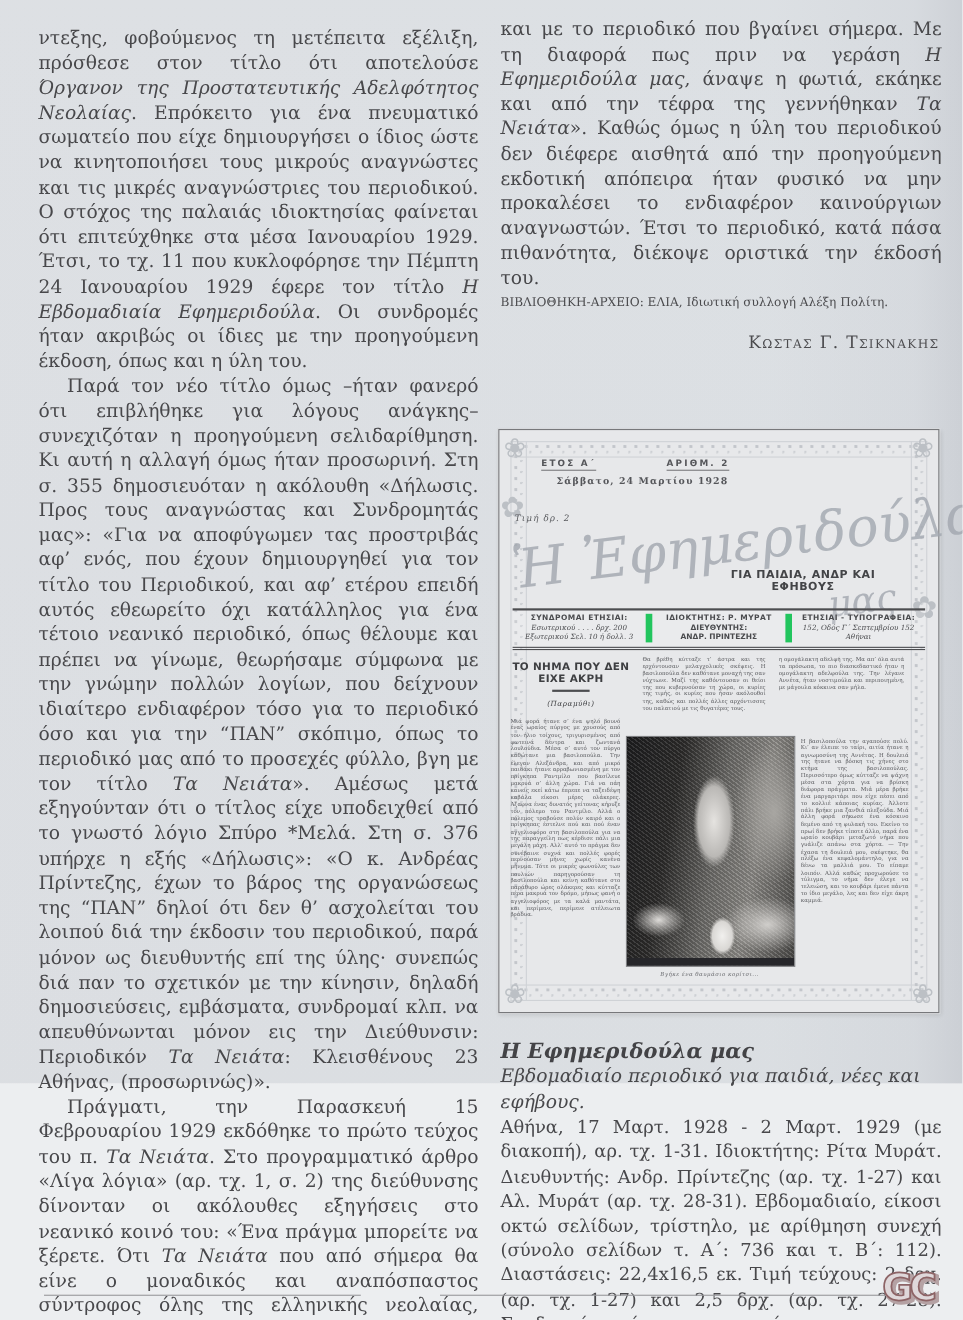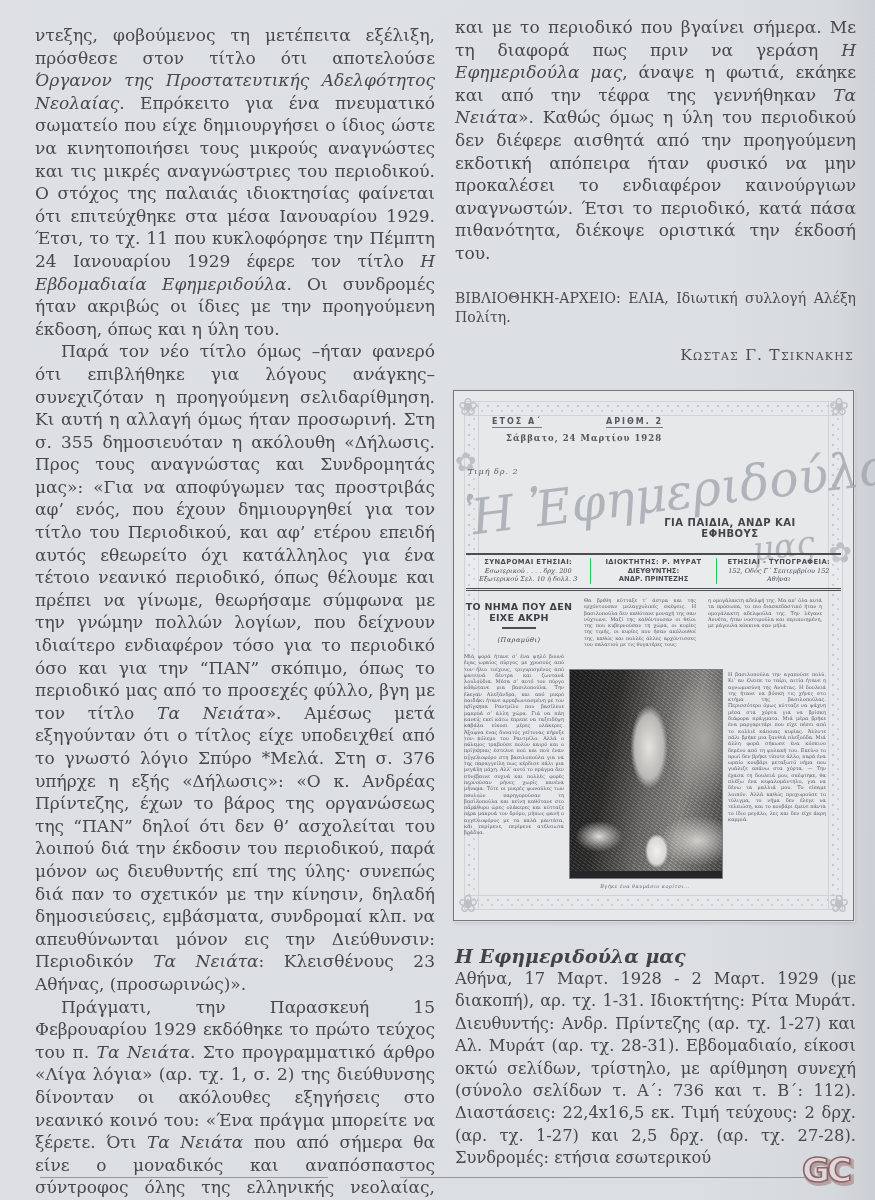--- a/index.html
+++ b/index.html
@@ -2,37 +2,37 @@
 <html lang="el"><head>
 <meta charset="utf-8">
 <style>
   html,body{margin:0;padding:0;}
   body{
     width:875px;height:1200px;overflow:hidden;
     font-family:"DejaVu Serif","Liberation Serif",serif;
     background:#eceef0;
   }
   .page{
-    position:relative;width:875px;height:1200px;
+    position:relative;width:875px;height:985px;
     background:linear-gradient(90deg,#edeef0 0%,#eceef0 80%,#e6e8eb 95%,#dcdee2 100%),
                linear-gradient(180deg,#eef0f2 0%,#eceef0 100%);
     background-blend-mode:multiply;
     color:#454548;
   }
   
   .col-left{position:absolute;left:35px;top:24px;width:400px;}
   .col-right{position:absolute;left:455px;top:0;width:401px;height:1200px;}
   .col-right .flow{padding-top:16px;}
   .body-p{
     margin:0;font-size:17px;line-height:22.6px;text-align:justify;
     color:#48484b;hyphens:auto;
   }
   .indent{text-indent:26px;}
   .seg-i{font-style:italic;}
-  .meta-p{margin:24px 0 0 0;font-size:14px;line-height:19.6px;text-align:justify;color:#4a4a4d;}
+  .meta-p{margin:0 0 0 0;font-size:11px;line-height:19.6px;text-align:justify;color:#4a4a4d;}
   .author{
     margin:18px 2px 0 0;text-align:right;font-variant:small-caps;
     font-size:15.5px;letter-spacing:1.2px;color:#4b4b4e;
   }
   
   .fx{
     position:absolute;left:-2px;top:390px;width:399px;height:529px;
     background:#e7e8ea;border:1px solid #77787b;
     box-shadow:0 0 0 1px #d8dadd, 1px 2px 4px rgba(0,0,0,.12);
   }
@@ -61,21 +61,21 @@
     font-family:"DejaVu Sans",sans-serif;color:#434447;
   }
   .fx-sub .l1{font-size:11.5px;font-weight:bold;letter-spacing:1.5px;}
   .fx-sub .l2{font-size:10px;font-weight:bold;letter-spacing:.5px;margin-top:4px;}
   .fx-infobox{
     position:absolute;left:12px;right:12px;top:162px;display:flex;
     border-top:2px solid #4c4d50;border-bottom:3px double #4c4d50;
     padding:3px 0 4px 0;background:rgba(255,255,255,.15);
   }
   .fx-infobox .ib-col{flex:1;padding:0 5px;text-align:center;}
-  .fx-infobox .ib-col + .ib-col{border-left:1px solid #22c55e;}
+  .fx-infobox .ib-col + .ib-col{border-left:6px solid #22c55e;}
   .ib-line{font-size:6.5px;line-height:8.5px;color:#4a4b4e;}
   .ib-head{font-weight:bold;font-family:"DejaVu Sans",sans-serif;font-size:6.8px;letter-spacing:.4px;}
   .ib-it{font-style:italic;}
   .ib-b{font-weight:bold;font-family:"DejaVu Sans",sans-serif;font-size:6.8px;}
   
   .fx-headline{
     position:absolute;left:8px;top:210px;width:114px;text-align:center;
     font-family:"DejaVu Sans",sans-serif;font-weight:bold;font-size:9.5px;
     line-height:11px;color:#3e3f42;letter-spacing:.3px;
   }
@@ -190,20 +190,21 @@
       <div class="tinycol" style="left:254px;top:206px;width:114px;height:68px;">η ομογάλακτη αδελφή της. Μα απ’ όλα αυτά τα πρόσωπα, το πιο διασκεδαστικό ήταν η ομογάλακτη αδελφούλα της. Την λέγανε Αννέτα, ήταν νοστιμούλα και περιποιημένη, με μάγουλα κόκκινα σαν μήλα.</div>
       <div class="tinycol" style="left:10px;top:262px;width:100px;height:236px;">Μιά φορά ήτανε σ’ ένα ψηλό βουνό ένας ωραίος πύργος με χρυσούς από τον ήλιο τοίχους, τριγυρισμένος από φωτεινά δέντρα και ζωντανά λουλούδια. Μέσα σ’ αυτό τον πύργο καθώτανε μια βασιλοπούλα. Την έλεγαν Αλεξάνδρα, και από μικρό παιδάκι ήτανε αρραβωνιασμένη με τον πρίγκηπα Ραντμίλο που βασίλευε μακρυά σ’ άλλη χώρα. Γιά να πάη κανείς εκεί κάτω έπρεπε να ταξειδέψη καβάλα είκοσι μέρες ολάκερες. Άξαφνα ένας δυνατός γείτονας κήρυξε τον πόλεμο του Ραντμίλο. Αλλά ο πόλεμος τραβούσε πολύν καιρό και ο πρίγκηπας έστελνε πού και πού έναν αγγελιοφόρο στη βασιλοπούλα για να της παραγγείλη πως κέρδισε πάλι μια μεγάλη μάχη. Αλλ’ αυτό το πράγμα δεν συνέβαινε συχνά και πολλές φορές περνούσαν μήνες χωρίς κανένα μήνυμα. Τότε οι μικρές φωνούλες των πουλιών παρηγορούσαν τη βασιλοπούλα και κείνη καθότανε στο παράθυρο ώρες ολάκερες και κύτταζε πέρα μακρυά τον δρόμο, μήπως φανή ο αγγελιοφόρος με τα καλά μαντάτα, και περίμενε, περίμενε ατέλειωτα βράδυα.</div>
       <div class="tinycol" style="left:274px;top:280px;width:98px;height:216px;">Η βασιλοπούλα την αγαπούσε πολύ. Κι’ αν έλειπε το ταίρι, αιτία ήτανε η αγνωμοσύνη της Αννέτας. Η δουλειά της ήτανε να βόσκη τις χήνες στο κτήμα της βασιλοπούλας. Περισσότερο όμως κύτταζε να ψάχνη μέσα στα χόρτα για να βρίσκη διάφορα πράγματα. Μιά μέρα βρήκε ένα μαργαριτάρι που είχε πέσει από το κολλιέ κάποιας κυρίας. Άλλοτε πάλι βρήκε μια ξανθιά πλεξούδα. Μιά άλλη φορά σήκωσε ένα κόσκινο δεμένο από τη φυλακή του. Εκείνο το πρωί δεν βρήκε τίποτε άλλο, παρά ένα ωραίο κουβάρι μεταξωτό νήμα που γυάλιζε απάνω στα χόρτα. — Την έχασα τη δουλειά μου, σκέφτηκε, θα πλέξω ένα κεφαλομάντηλο, για να δένω τα μαλλιά μου. Το είπαμε λοιπόν. Αλλά καθώς προχωρούσε το τύλιγμα, το νήμα δεν έλεγε να τελειώση, και το κουβάρι έμενε πάντα το ίδιο μεγάλο, λες και δεν είχε άκρη καμμιά.</div>
 
       <div class="illo"></div>
       <div class="illo-cap">Βγήκε ένα θαυμάσιο κορίτσι...</div>
     </div>
 
     <div class="caption">
       <div class="cap-title">Η Εφημεριδούλα μας</div>
+      <div class="cap-sub">Εβδομαδιαίο περιοδικό για παιδιά, νέες και εφήβους.</div>
       <div class="cap-body">Αθήνα, 17 Μαρτ. 1928 - 2 Μαρτ. 1929 (με διακοπή), αρ. τχ. 1-31. Ιδιοκτήτης: Ρίτα Μυράτ. Διευθυντής: Ανδρ. Πρίντεζης (αρ. τχ. 1-27) και Αλ. Μυράτ (αρ. τχ. 28-31). Εβδομαδιαίο, είκοσι οκτώ σελίδων, τρίστηλο, με αρίθμηση συνεχή (σύνολο σελίδων τ. Α΄: 736 και τ. Β΄: 112). Διαστάσεις: 22,4x16,5 εκ. Τιμή τεύχους: 2 δρχ. (αρ. τχ. 1-27) και 2,5 δρχ. (αρ. τχ. 27-28). Συνδρομές: ετήσια εσωτερικού</div>
     </div>
   </div>
 
   <div class="f-rule left"></div>
   <div class="f-rule right"></div>
   <svg class="gc" width="64" height="52" viewBox="0 0 64 52">
     <text x="8" y="38" font-family="DejaVu Sans, sans-serif" font-weight="bold" font-size="34" letter-spacing="-3" fill="none" stroke="#b5a2a4" stroke-width="4">GC</text>
     <text x="6" y="36" font-family="DejaVu Sans, sans-serif" font-weight="bold" font-size="34" letter-spacing="-3" fill="#dfd8da" stroke="#8d6466" stroke-width="1.6">GC</text>
   </svg>

